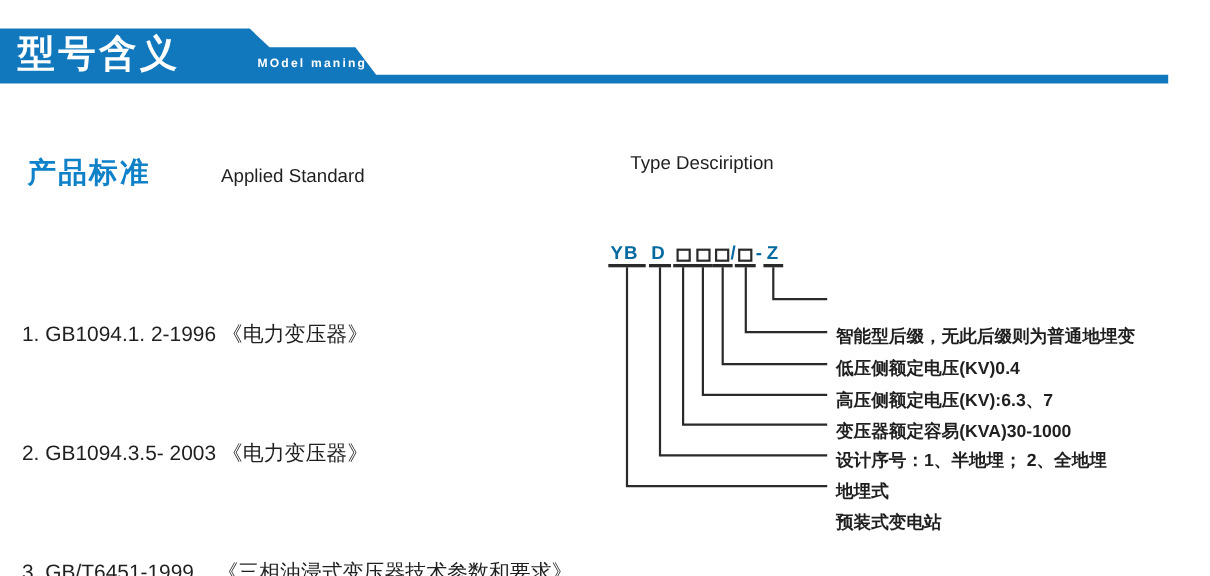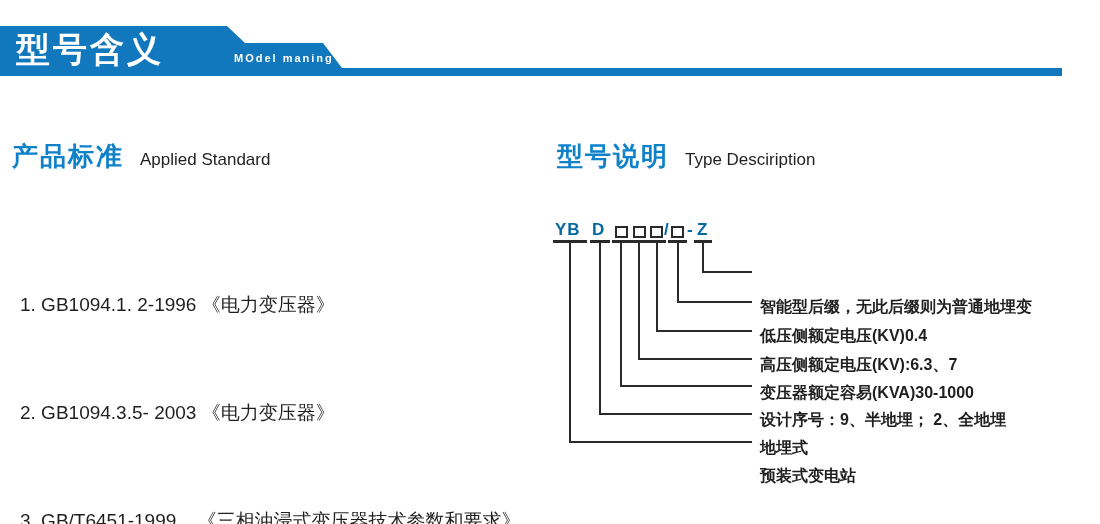--- a/index.html
+++ b/index.html
@@ -28,21 +28,21 @@
   
   .section-heading {
     position: absolute; display: flex; align-items: baseline;
   }
   .heading-zh {
     font-size: 26px; font-weight: 700; color: #0e81c9; letter-spacing: 2px;
   }
   .heading-en {
     font-size: 17px; font-weight: 400; color: #1f1f1f; margin-left: 16px;
   }
-  #standards-heading { left: 12px; top: 139px; }
+  #standards-heading { left: 25px; top: 139px; gap: 48px; }
   #typedesc-heading  { left: 557px; top: 139px; }
   
   #standards-list {
     position: absolute; left: 20px; top: 215px;
     font-size: 19px; line-height: 36px; white-space: pre;
     color: #1f1f1f;
   }
   .std-item { height: 36px; }
   
   .code-text {
@@ -83,21 +83,20 @@
   </svg>
   <div class="banner-title">型号含义</div>
   <div class="banner-subtitle">MOdel maning</div>
 
   <div id="standards-heading" class="section-heading">
     <span class="heading-zh">产品标准</span>
     <span class="heading-en">Applied Standard</span>
   </div>
 
   <div id="typedesc-heading" class="section-heading">
-    <span class="heading-zh">型号说明</span>
     <span class="heading-en">Type Desciription</span>
   </div>
 
   <div id="standards-list">
     <div class="std-item">1. GB1094.1. 2-1996 《电力变压器》</div>
     <div class="std-item">2. GB1094.3.5- 2003 《电力变压器》</div>
     <div class="std-item">3. GB/T6451-1999    《三相油浸式变压器技术参数和要求》</div>
     
     
     
@@ -132,17 +131,17 @@
       <polyline points="621,243 621,386 752,386"></polyline>
       <polyline points="600,243 600,414 752,414"></polyline>
       <polyline points="570,243 570,442 752,442"></polyline>
     </g>
   </svg>
 
   <div class="diagram-desc desc-0">智能型后缀，无此后缀则为普通地埋变</div>
   <div class="diagram-desc desc-1">低压侧额定电压(KV)0.4</div>
   <div class="diagram-desc desc-2">高压侧额定电压(KV):6.3、7</div>
   <div class="diagram-desc desc-3">变压器额定容易(KVA)30-1000</div>
-  <div class="diagram-desc desc-4">设计序号：9、半地埋； 2、全地埋</div>
+  <div class="diagram-desc desc-4">设计序号：1、半地埋； 2、全地埋</div>
   <div class="diagram-desc desc-5">地埋式</div>
   <div class="diagram-desc desc-6">预装式变电站</div>
 
 </div>
 
 </body></html>

